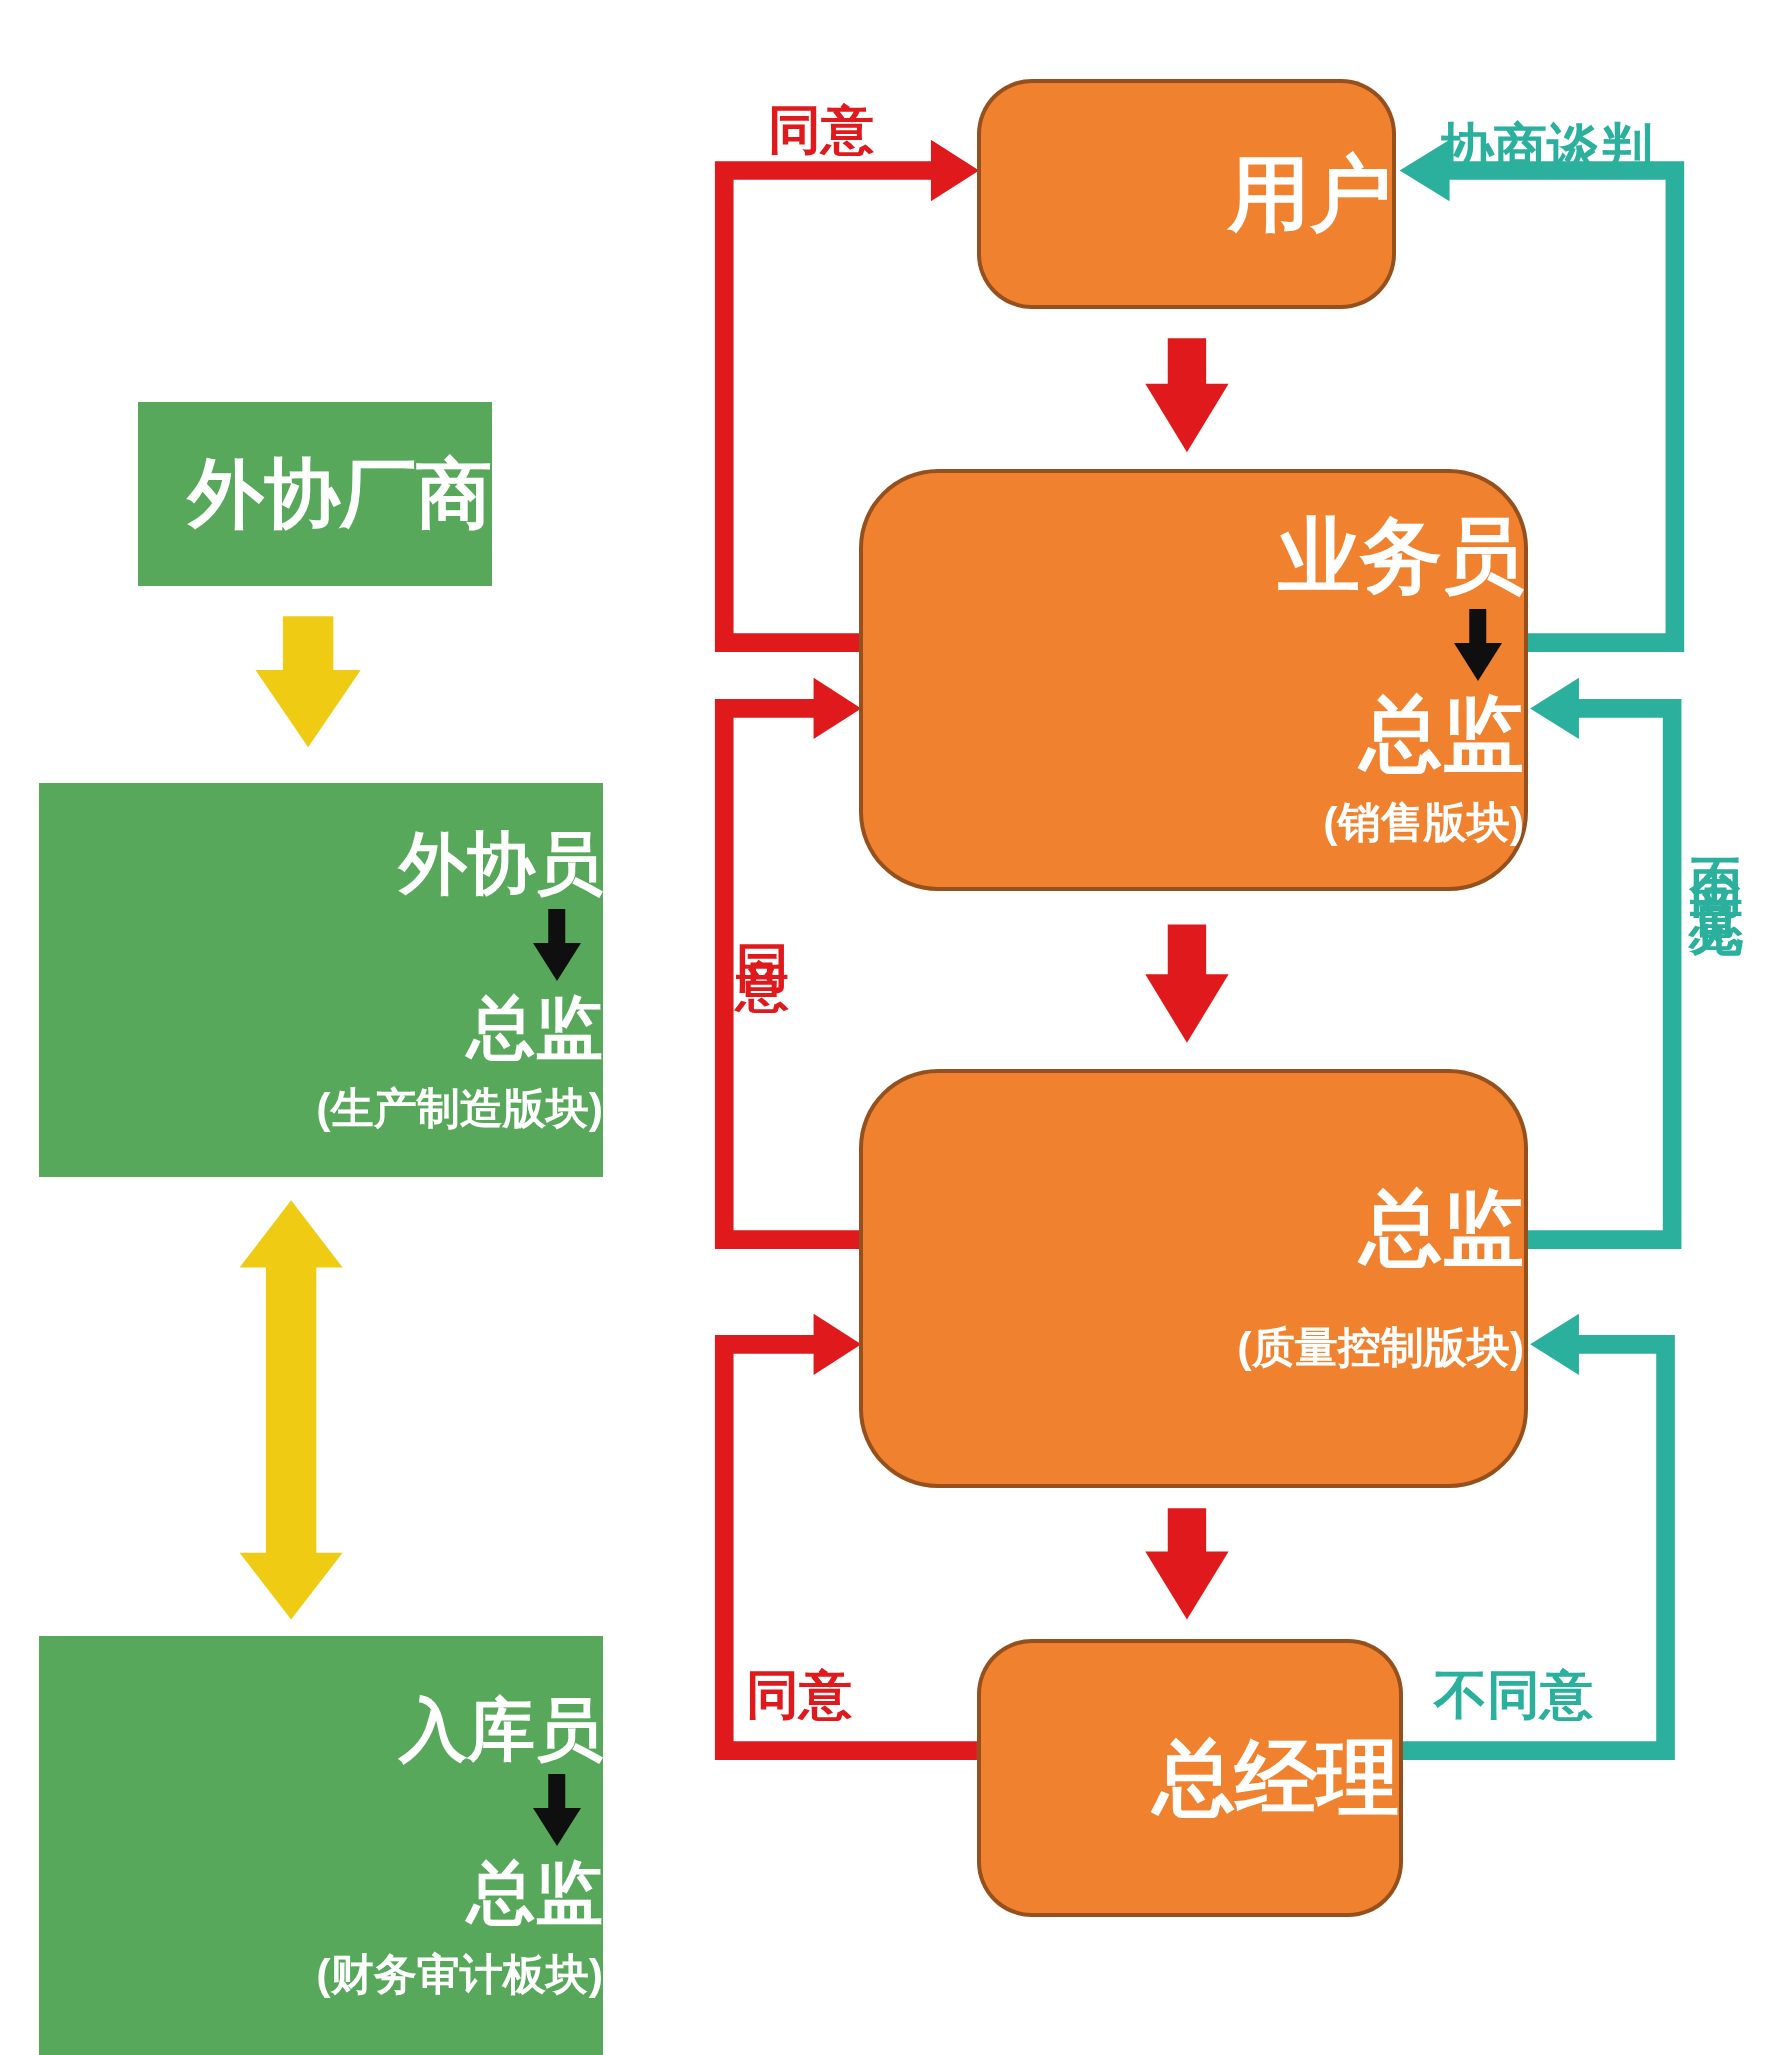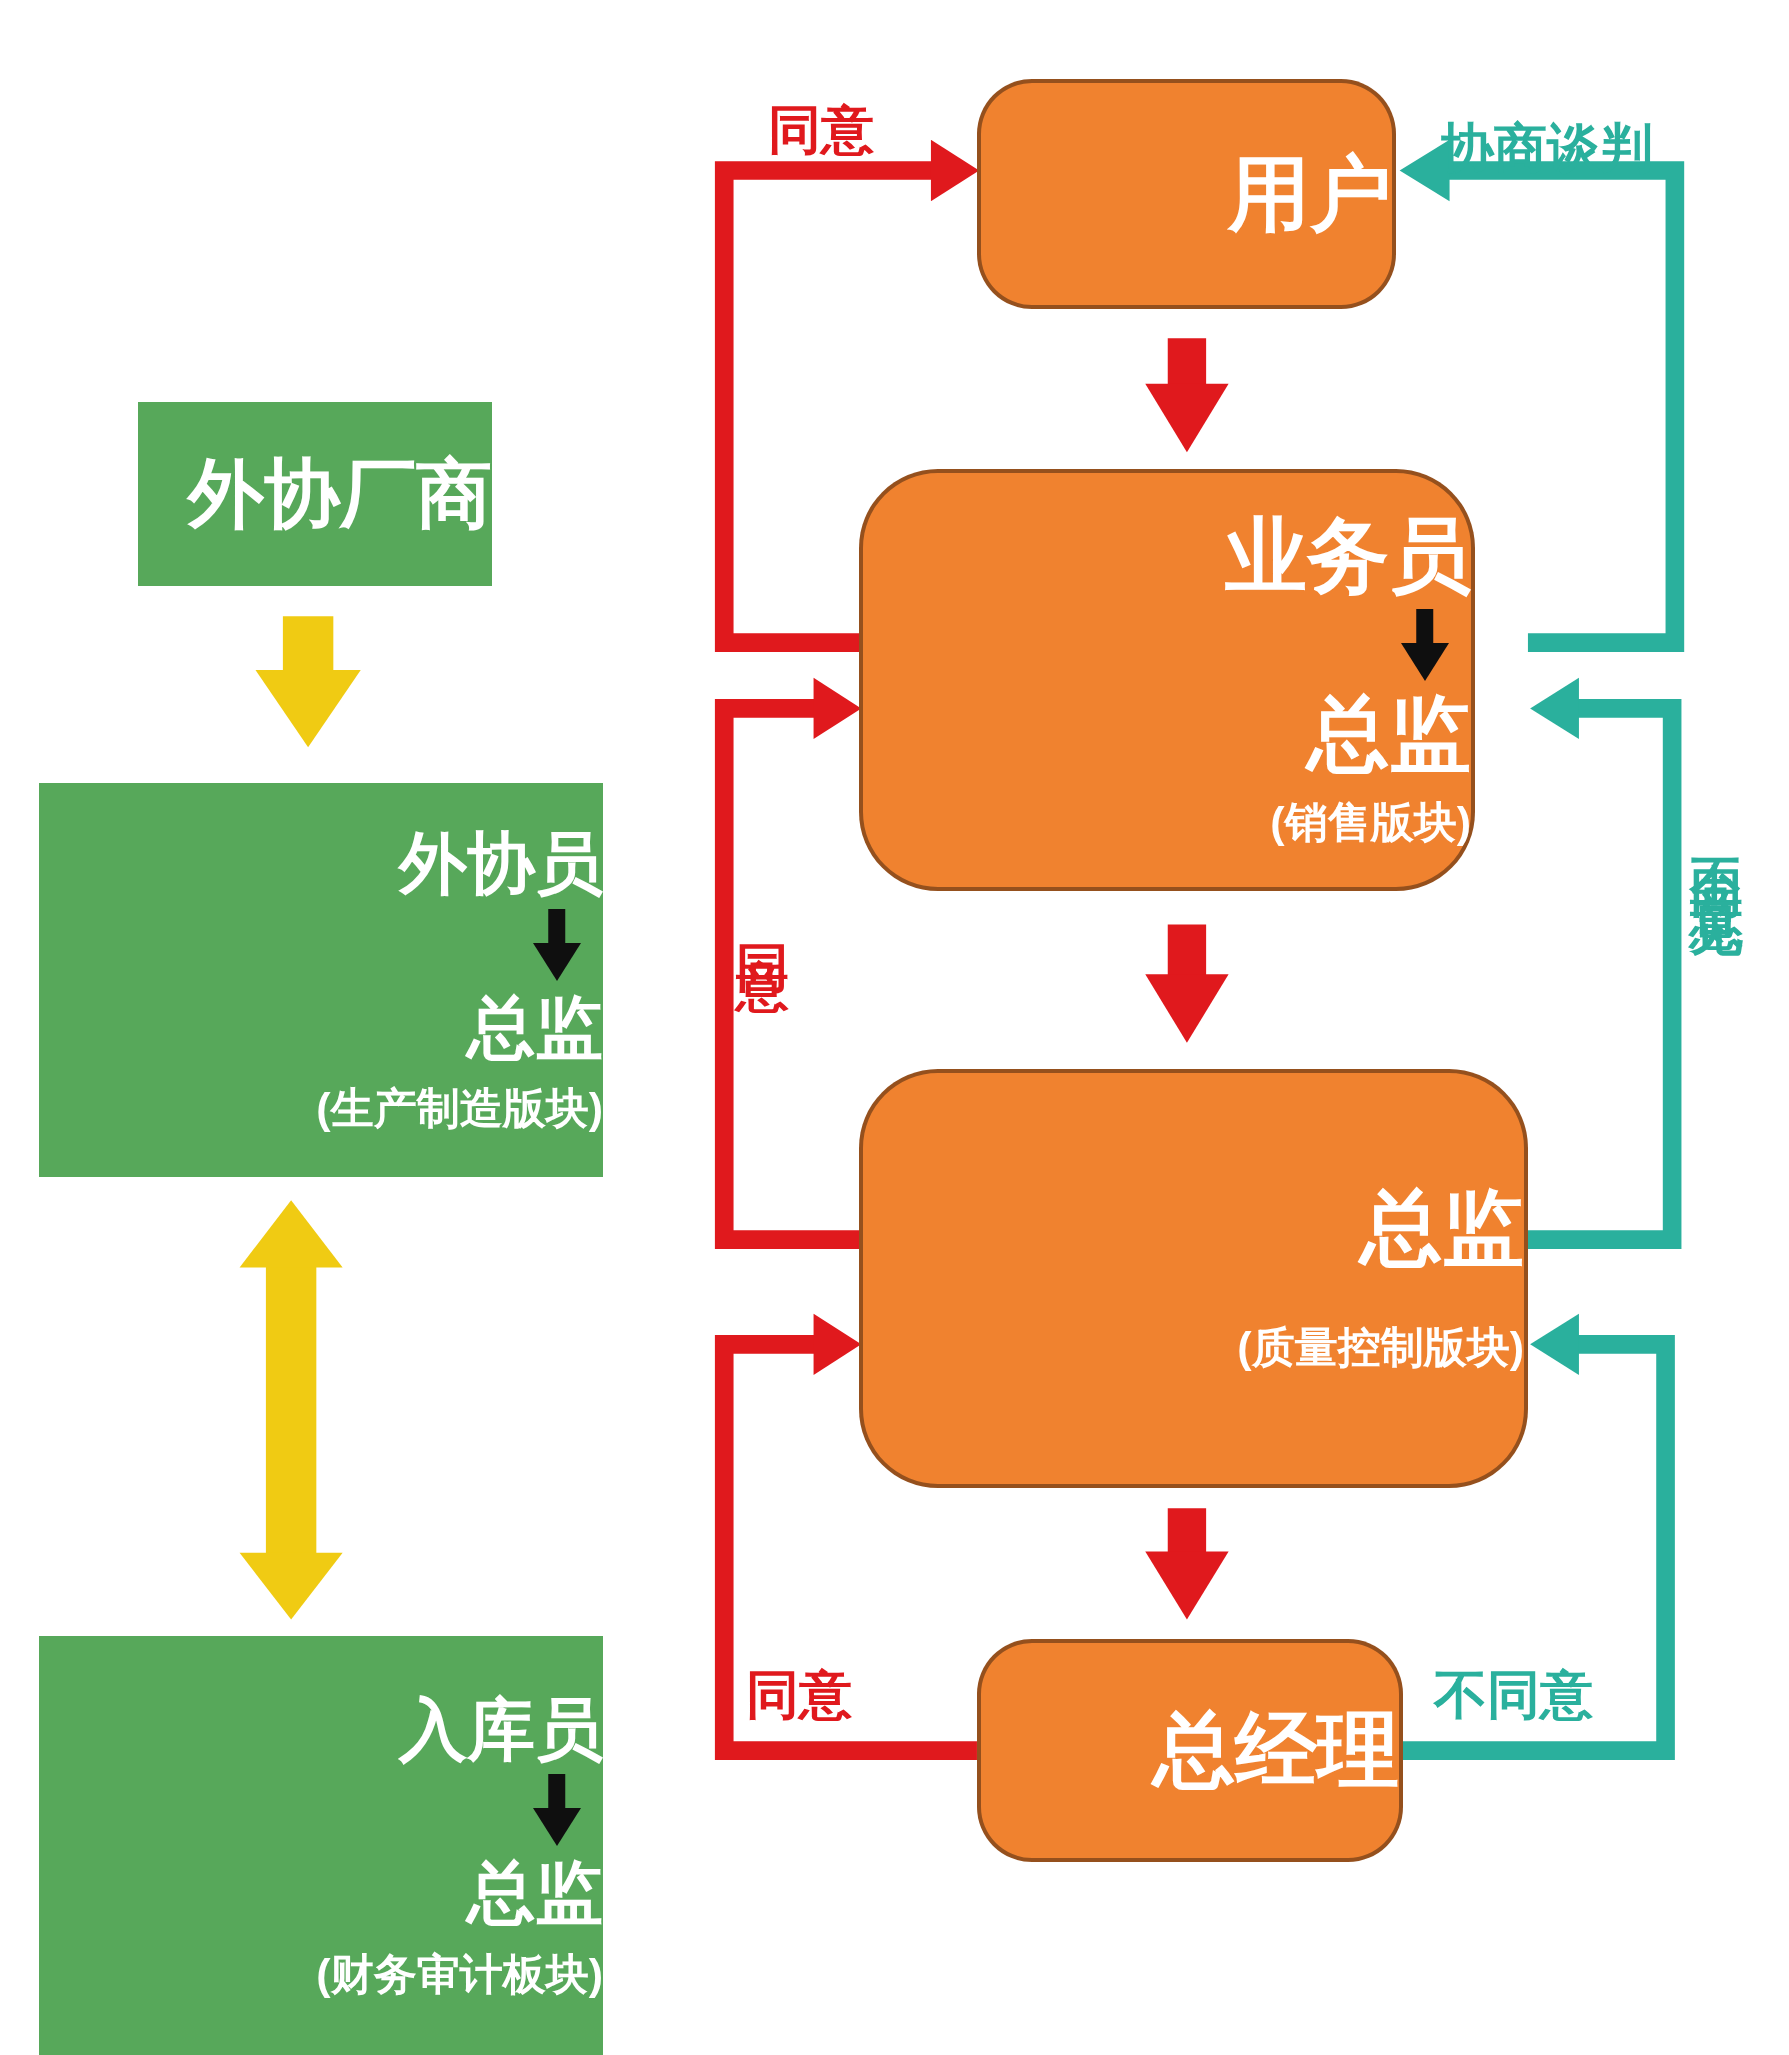--- a/index.html
+++ b/index.html
@@ -117,33 +117,33 @@
     <div class="title-md">入库员</div>
     <div class="black-arrow"></div>
     <div class="title-md">总监</div>
     <div class="dept">(财务审计板块)</div>
   </div>
 
   <div class="box orange" style="left:977px;top:79px;width:419px;height:230px;border-radius:55px;">
     <div class="title-xl">用户</div>
   </div>
 
-  <div class="box orange" style="left:859px;top:469px;width:616px;height:422px;border-radius:79px;">
+  <div class="box orange" style="left:859px;top:469px;width:669px;height:422px;border-radius:79px;">
     <div class="title-xl">业务员</div>
     <div class="black-arrow"></div>
     <div class="title-xl">总监</div>
     <div class="dept">(销售版块)</div>
   </div>
 
   <div class="box orange" style="left:859px;top:1069px;width:669px;height:419px;border-radius:79px;gap:38px;">
     <div class="title-xl">总监</div>
     <div class="dept">(质量控制版块)</div>
   </div>
 
-  <div class="box orange" style="left:977px;top:1639px;width:426px;height:223px;border-radius:55px;">
+  <div class="box orange" style="left:977px;top:1639px;width:426px;height:278px;border-radius:55px;">
     <div class="title-xl">总经理</div>
   </div>
 
   <div class="edge-label red-text" style="left:768px;top:102px;">同意</div>
 
   <div class="edge-label teal-text" style="left:1441px;top:120px;">协商谈判</div>
 
   <div class="edge-label red-text vertical" style="left:735px;top:903px;">同意</div>
 
   <div class="edge-label teal-text vertical" style="left:1689px;top:816px;">不同意意见</div>

